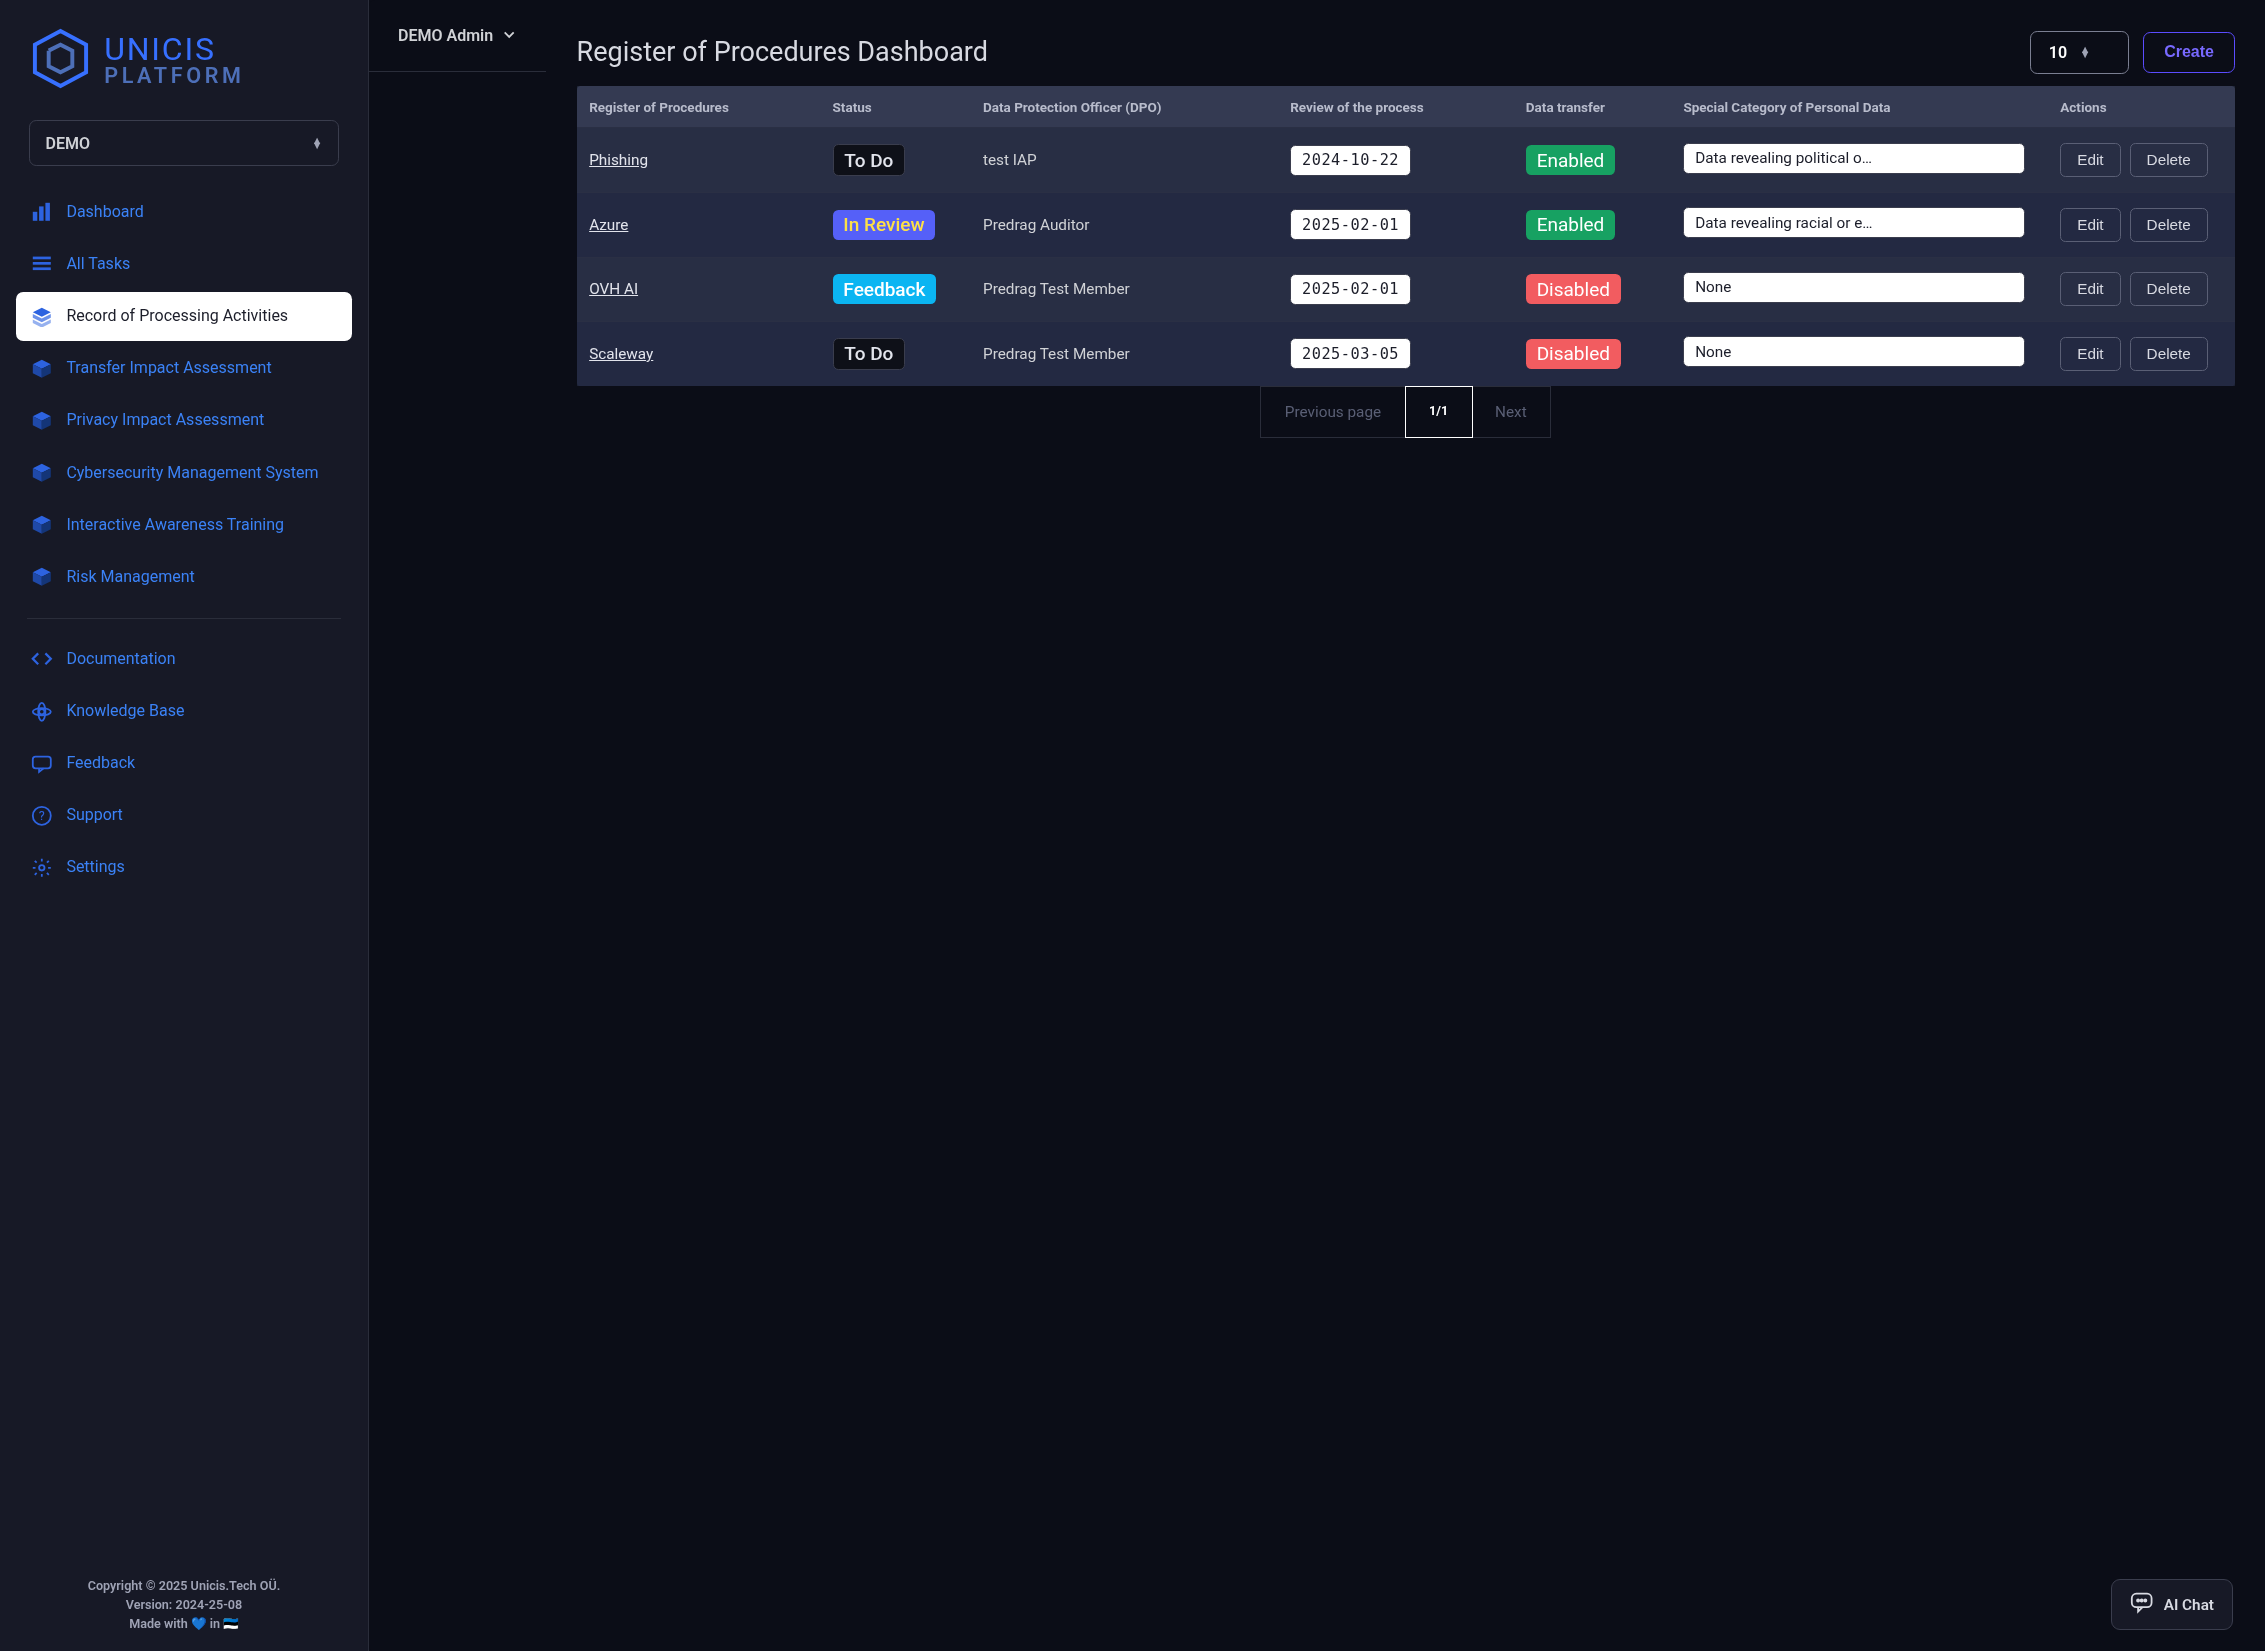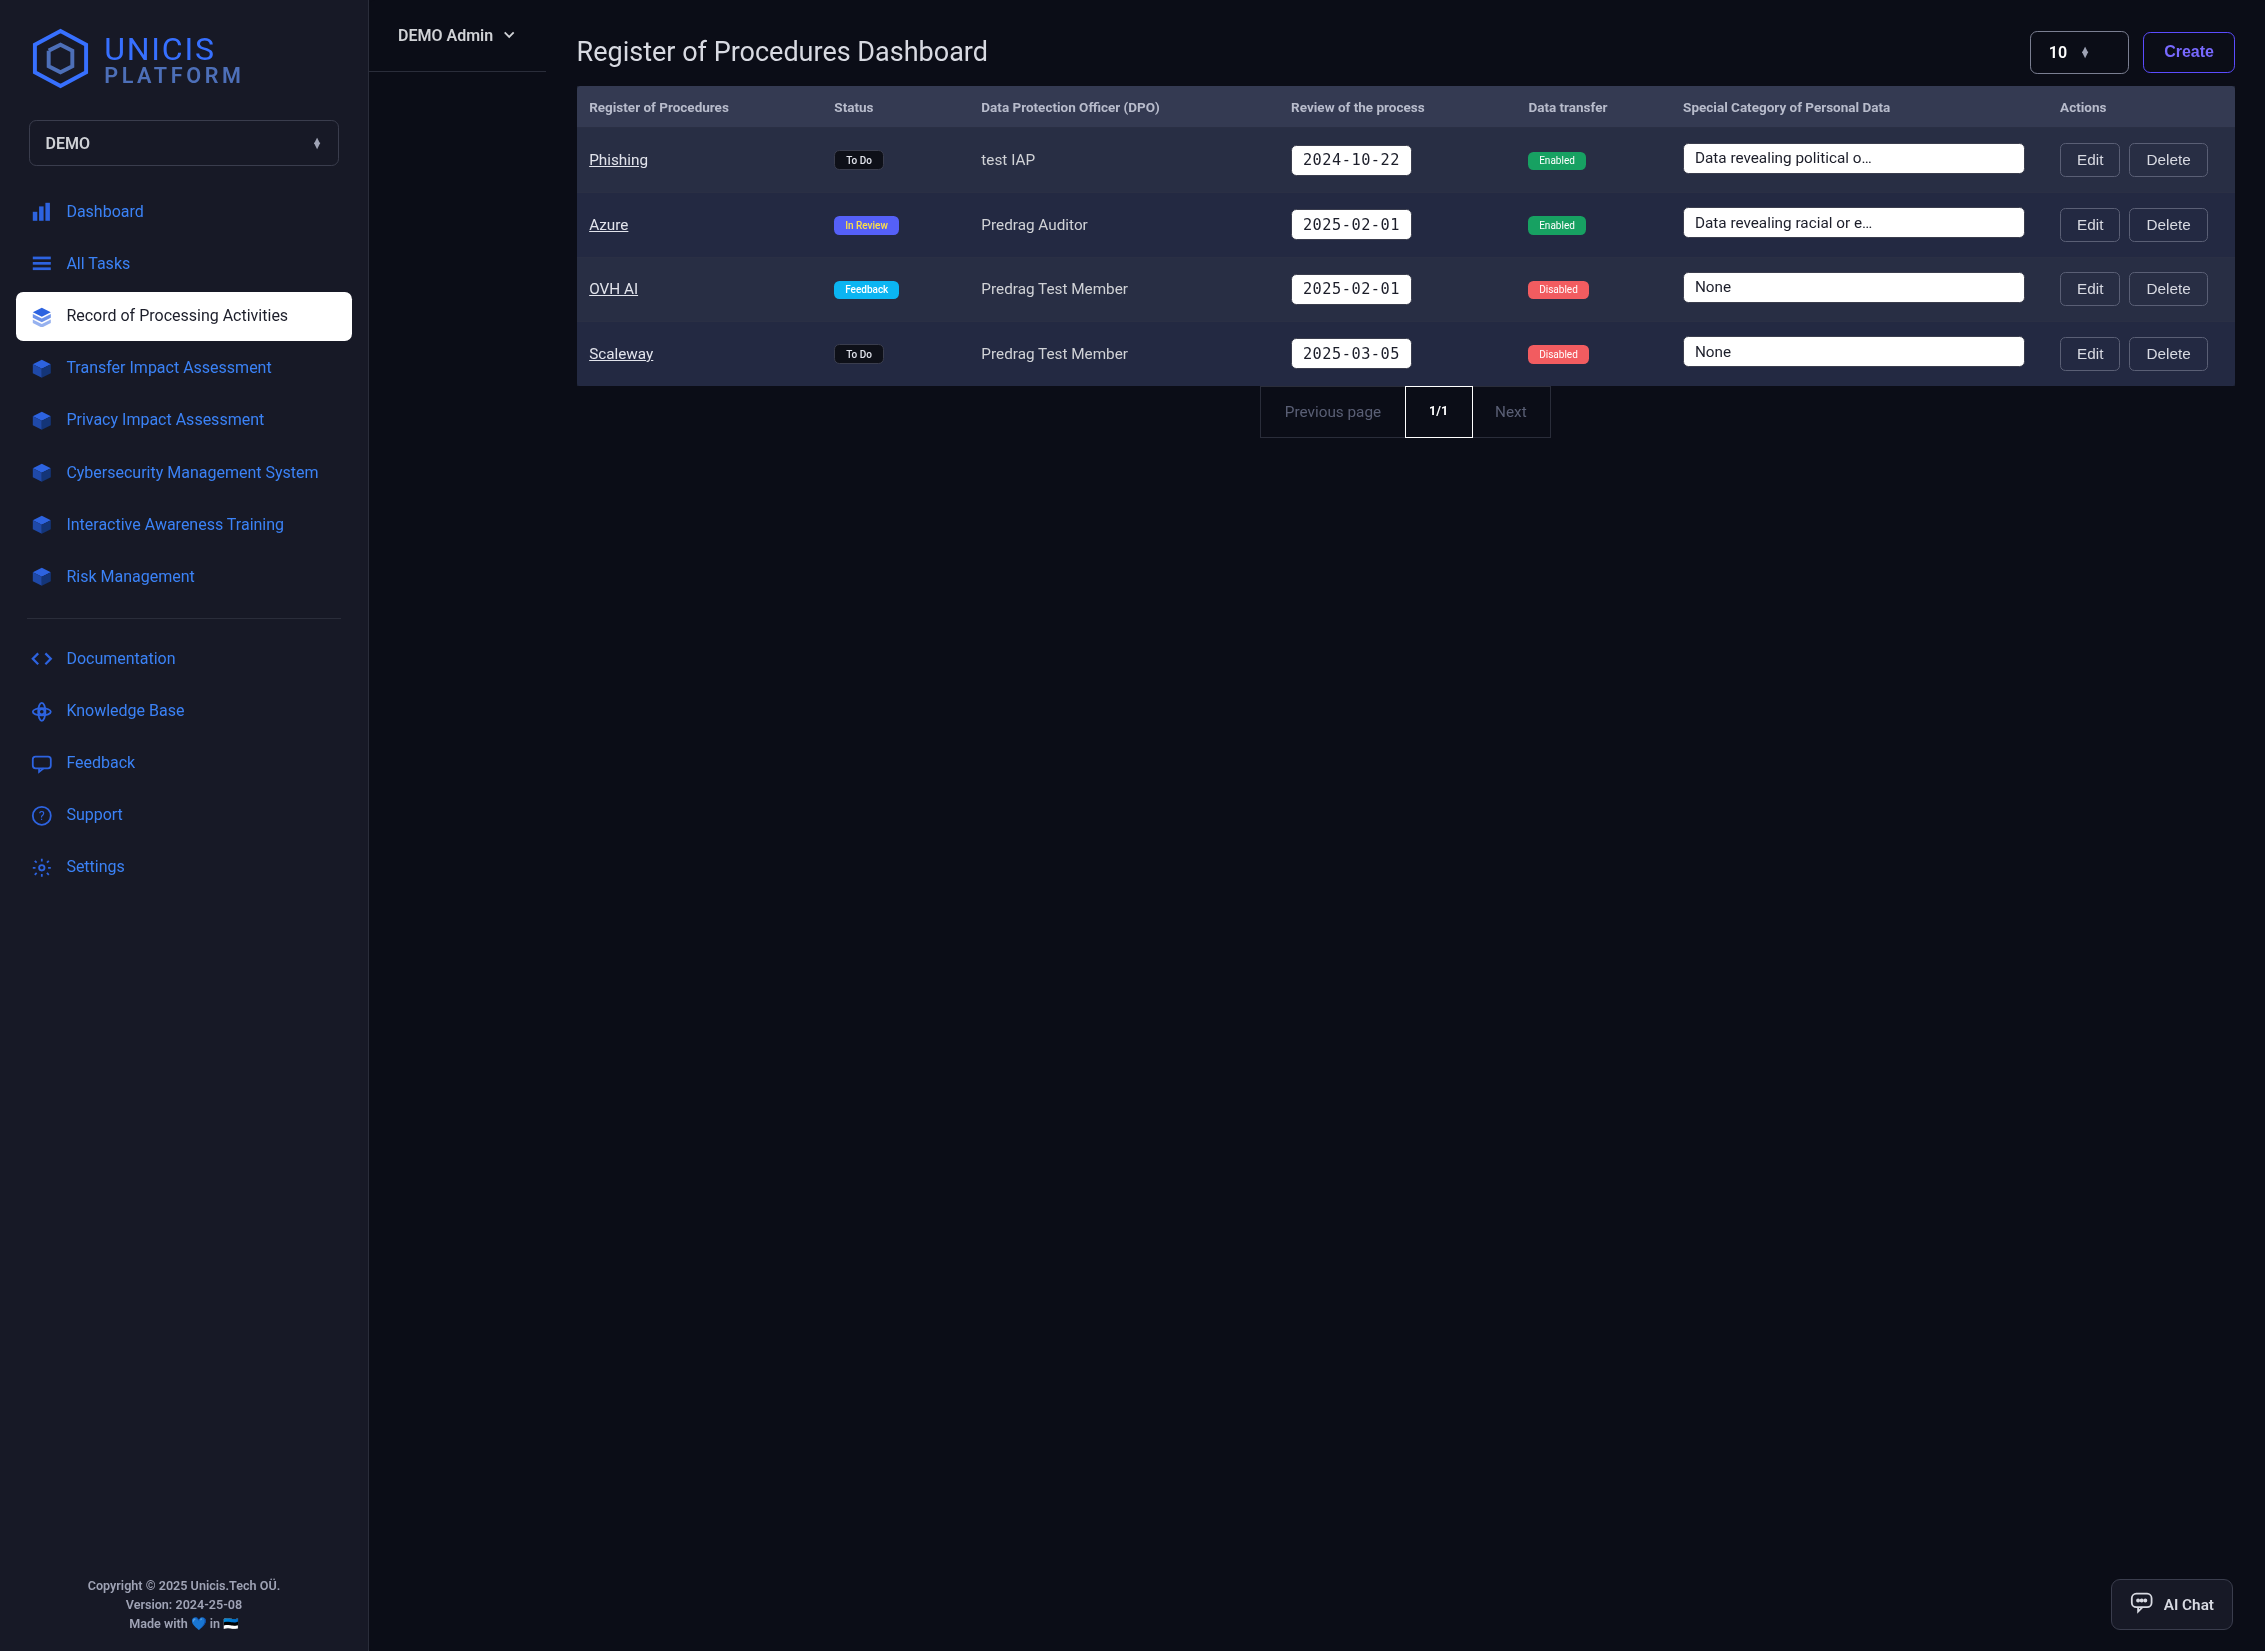--- a/index.html
+++ b/index.html
@@ -180,21 +180,21 @@
   font-size:15.3px;
   color:#d0d2d6;
 }
 .table tbody tr:nth-child(odd) td { background:#282e44; }
 .table tbody tr:nth-child(even) td { background:#232942; }
 .col-name a { color:#e2e4ec; text-decoration:underline; cursor:pointer; }
 .badge {
   display:inline-block;
   padding:3.6px 10.8px;
   border-radius:5.4px;
-  font-size:10px;
+  font-size:19px;
   font-weight:500;
 }
 .badge-todo { background:#0e1018; border:0.9px solid #3a3d4d; color:#e2e4ec; }
 .badge-inreview { background:#5560f8; color:#fde047; }
 .badge-feedback { background:#0bb5f2; color:#fff; }
 .badge-enabled { background:#17a162; color:#fff; font-weight:400; }
 .badge-disabled { background:#f25c60; color:#fff; font-weight:400; }
 .datebox, .whitebox {
   background:#fff;
   color:#1c1e2a;

